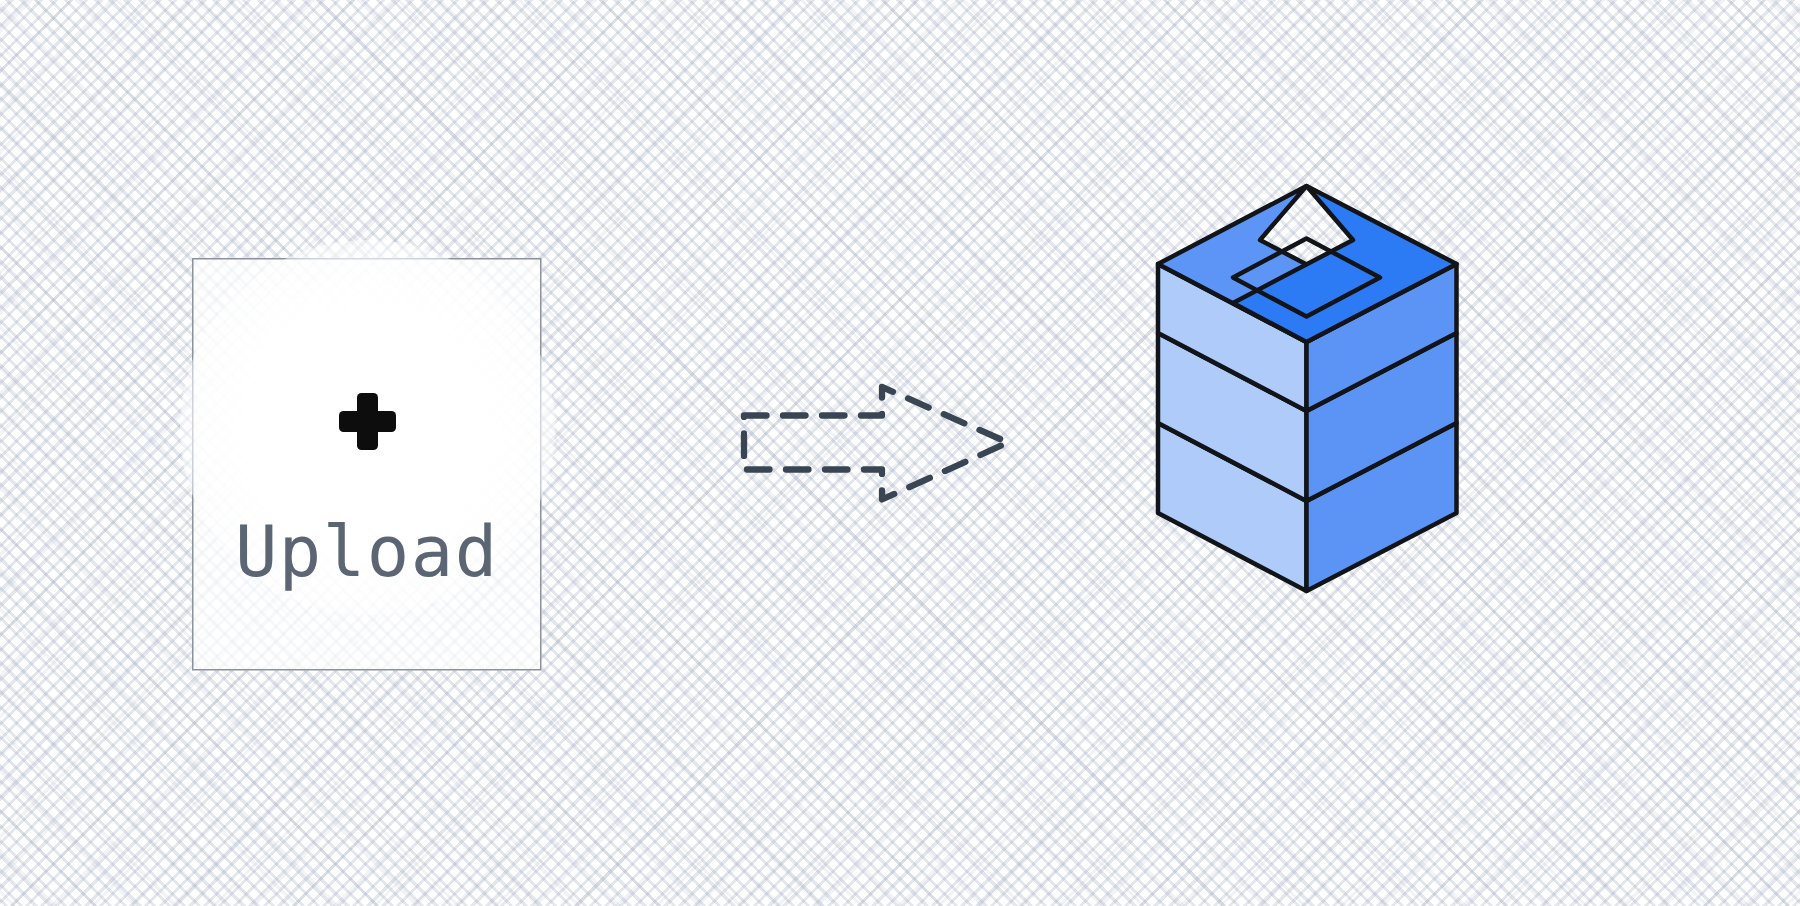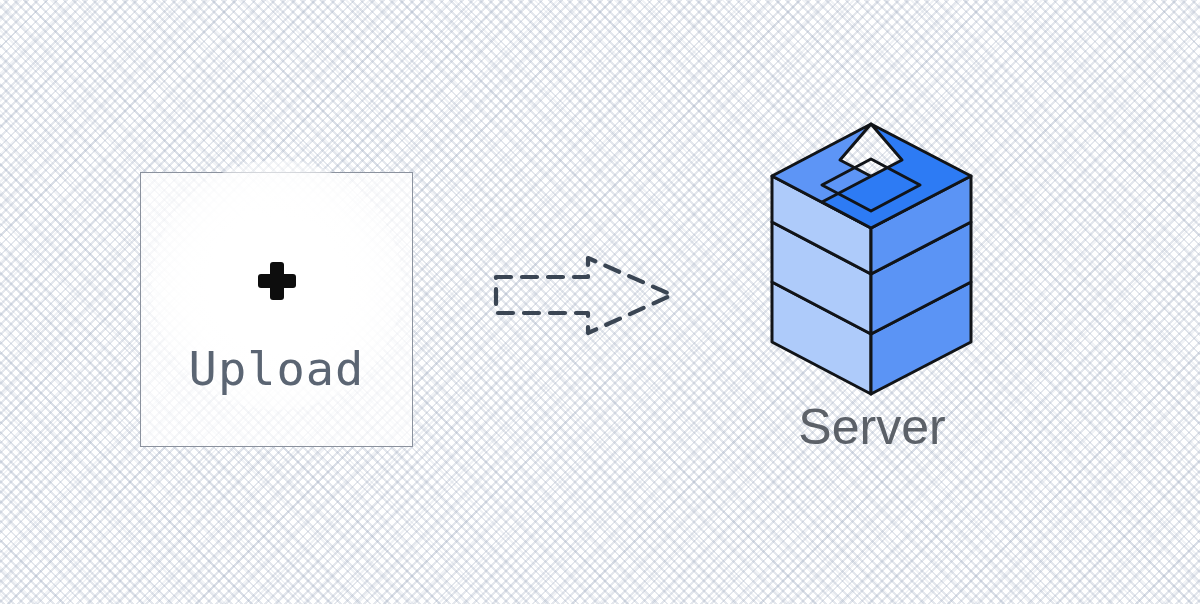--- a/index.html
+++ b/index.html
@@ -43,30 +43,29 @@
         rgba(168,180,200,0.00) 8px,
         rgba(168,180,200,0.00) 19px);
     font-family: "Liberation Sans", sans-serif;
   }
 
   
   .upload-zone {
     position: absolute;
     left: 128px;
     top: 172px;
-    width: 273px;
+    width: 233px;
     height: 275px;
     box-sizing: border-box;
     border: 1.5px solid #8b929e;
     background: rgba(255,255,255,0.72);
     display: flex;
     flex-direction: column;
     align-items: center;
     justify-content: flex-start;
-    margin-left: 12px;
   }
   .upload-glow {
     position: absolute;
     left: 50%;
     top: 112px;
     transform: translate(-50%, -50%);
     width: 250px;
     height: 250px;
     border-radius: 50%;
     background: radial-gradient(circle at 50% 50%,
@@ -193,15 +192,14 @@
 
         <path d="M 115,12 L 16,64 L 115,116 L 164,90 L 84,48 Z" fill="#5d95f6" stroke="#111418" stroke-width="3" stroke-linejoin="round"></path>
 
         <path d="M 115,12 L 215,64 L 115,116 L 66,90 L 146,48 Z" fill="#2d7bf4" stroke="#111418" stroke-width="3" stroke-linejoin="round"></path>
 
         <path d="M 115,47 L 66,73 L 115,99 L 164,73 Z" fill="#ffffff" fill-opacity="0" stroke="#111418" stroke-width="3" stroke-linejoin="round"></path>
       </g>
     </svg>
   </div>
 
-  <div class="server-label">Server</div>
 
 </div>
 
 </body></html>

